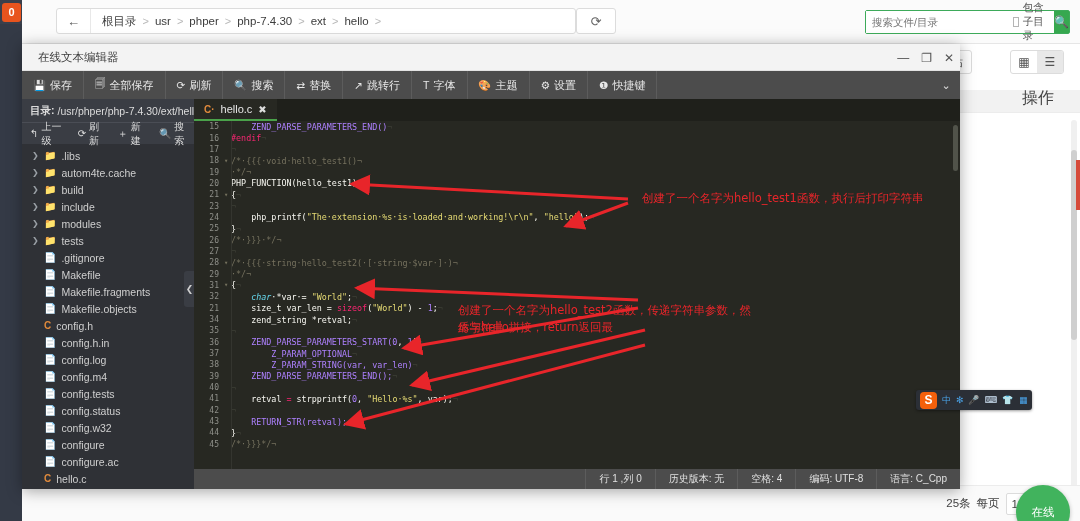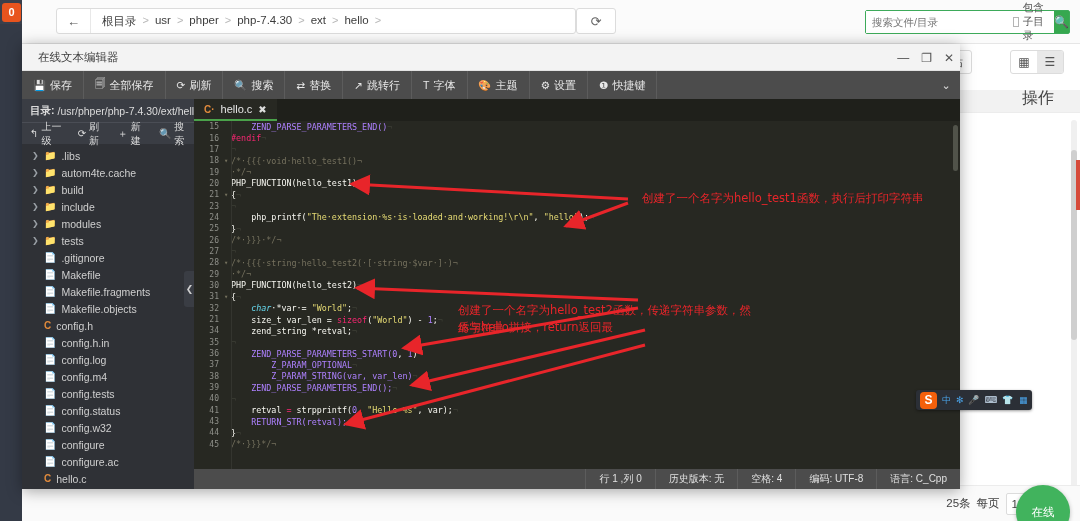--- a/index.html
+++ b/index.html
@@ -221,21 +221,21 @@
 
 <div id="bg-page">
 
   <div id="bg-left-rail-dark"></div>
   <div id="bg-left-rail" style="height:24px"></div>
   <div id="bg-badge">0</div>
 
   <div id="bg-topbar">
     <div id="breadcrumb">
       <div id="back-btn">←</div>
-      <div style="display:flex;padding-left:6px">
+      <div style="display:flex;align-items:center;padding-left:6px">
         <span class="crumb">根目录</span>
         <span class="crumb-sep">&gt;</span>
         <span class="crumb">usr</span>
         <span class="crumb-sep">&gt;</span>
         <span class="crumb">phper</span>
         <span class="crumb-sep">&gt;</span>
         <span class="crumb">php-7.4.30</span>
         <span class="crumb-sep">&gt;</span>
         <span class="crumb">ext</span>
         <span class="crumb-sep">&gt;</span>
@@ -497,32 +497,32 @@
             <div class="code-line"><span class="ln">19</span><span class="fold"></span><span class="c-com">·*/¬</span></div>
             <div class="code-line"><span class="ln">20</span><span class="fold"></span><span class="ctext">PHP_FUNCTION(hello_test1)</span><span class="c-ws">¬</span></div>
             <div class="code-line"><span class="ln">21</span><span class="fold">▾</span><span class="ctext">{</span><span class="c-ws">¬</span></div>
             <div class="code-line"><span class="ln">23</span><span class="fold"></span><span class="c-ws">¬</span></div>
             <div class="code-line"><span class="ln">24</span><span class="fold"></span><span class="ctext">    php_printf(</span><span class="c-str">"The·extension·%s·is·loaded·and·working!\r\n"</span><span class="ctext">, </span><span class="c-str">"hello"</span><span class="ctext">);</span><span class="c-ws">¬</span></div>
             <div class="code-line"><span class="ln">25</span><span class="fold"></span><span class="ctext">}</span><span class="c-ws">¬</span></div>
             <div class="code-line"><span class="ln">26</span><span class="fold"></span><span class="c-com">/*·}}}·*/¬</span></div>
             <div class="code-line"><span class="ln">27</span><span class="fold"></span><span class="c-ws">¬</span></div>
             <div class="code-line"><span class="ln">28</span><span class="fold">▾</span><span class="c-com">/*·{{{·string·hello_test2(·[·string·$var·]·)¬</span></div>
             <div class="code-line"><span class="ln">29</span><span class="fold"></span><span class="c-com">·*/¬</span></div>
-            <div class="code-line"><span class="ln">30</span><span class="fold"></span><span class="ctext">PHP_FUNCTION(hello_test2)</span><span class="c-ws">¬</span></div>
             <div class="code-line"><span class="ln">31</span><span class="fold">▾</span><span class="ctext">{</span><span class="c-ws">¬</span></div>
             <div class="code-line"><span class="ln">32</span><span class="fold"></span><span class="c-type">    char</span><span class="ctext">·*var·= </span><span class="c-str">"World"</span><span class="ctext">;</span><span class="c-ws">¬</span></div>
             <div class="code-line"><span class="ln">21</span><span class="fold"></span><span class="ctext">    size_t var_len = </span><span class="c-op">sizeof</span><span class="ctext">(</span><span class="c-str">"World"</span><span class="ctext">) - </span><span class="c-num">1</span><span class="ctext">;</span><span class="c-ws">¬</span></div>
             <div class="code-line"><span class="ln">34</span><span class="fold"></span><span class="ctext">    zend_string *retval;</span><span class="c-ws">¬</span></div>
             <div class="code-line"><span class="ln">35</span><span class="fold"></span><span class="c-ws">¬</span></div>
             <div class="code-line"><span class="ln">36</span><span class="fold"></span><span class="c-macro">    ZEND_PARSE_PARAMETERS_START(</span><span class="c-num">0</span><span class="ctext">, </span><span class="c-num">1</span><span class="ctext">)</span><span class="c-ws">¬</span></div>
             <div class="code-line"><span class="ln">37</span><span class="fold"></span><span class="c-macro">        Z_PARAM_OPTIONAL</span><span class="c-ws">¬</span></div>
             <div class="code-line"><span class="ln">38</span><span class="fold"></span><span class="c-macro">        Z_PARAM_STRING(var, var_len)</span><span class="c-ws">¬</span></div>
             <div class="code-line"><span class="ln">39</span><span class="fold"></span><span class="c-macro">    ZEND_PARSE_PARAMETERS_END();</span><span class="c-ws">¬</span></div>
             <div class="code-line"><span class="ln">40</span><span class="fold"></span><span class="c-ws">¬</span></div>
             <div class="code-line"><span class="ln">41</span><span class="fold"></span><span class="ctext">    retval </span><span class="c-op">=</span><span class="ctext"> strpprintf(</span><span class="c-num">0</span><span class="ctext">, </span><span class="c-str">"Hello·%s"</span><span class="ctext">, var);</span><span class="c-ws">¬</span></div>
+            <div class="code-line"><span class="ln">42</span><span class="fold"></span><span class="c-ws">¬</span></div>
             <div class="code-line"><span class="ln">43</span><span class="fold"></span><span class="c-macro">    RETURN_STR(retval);</span><span class="c-ws">¬</span></div>
             <div class="code-line"><span class="ln">44</span><span class="fold"></span><span class="ctext">}</span><span class="c-ws">¬</span></div>
             <div class="code-line"><span class="ln">45</span><span class="fold"></span><span class="c-com">/*·}}}*/¬</span></div>
           </div>
         <div id="code-vscroll"></div>
       </div>
       <div id="editor-status">
         <span id="status-right">
           <span class="st-item">行 1 ,列 0</span>
           <span class="st-item">历史版本: 无</span>

